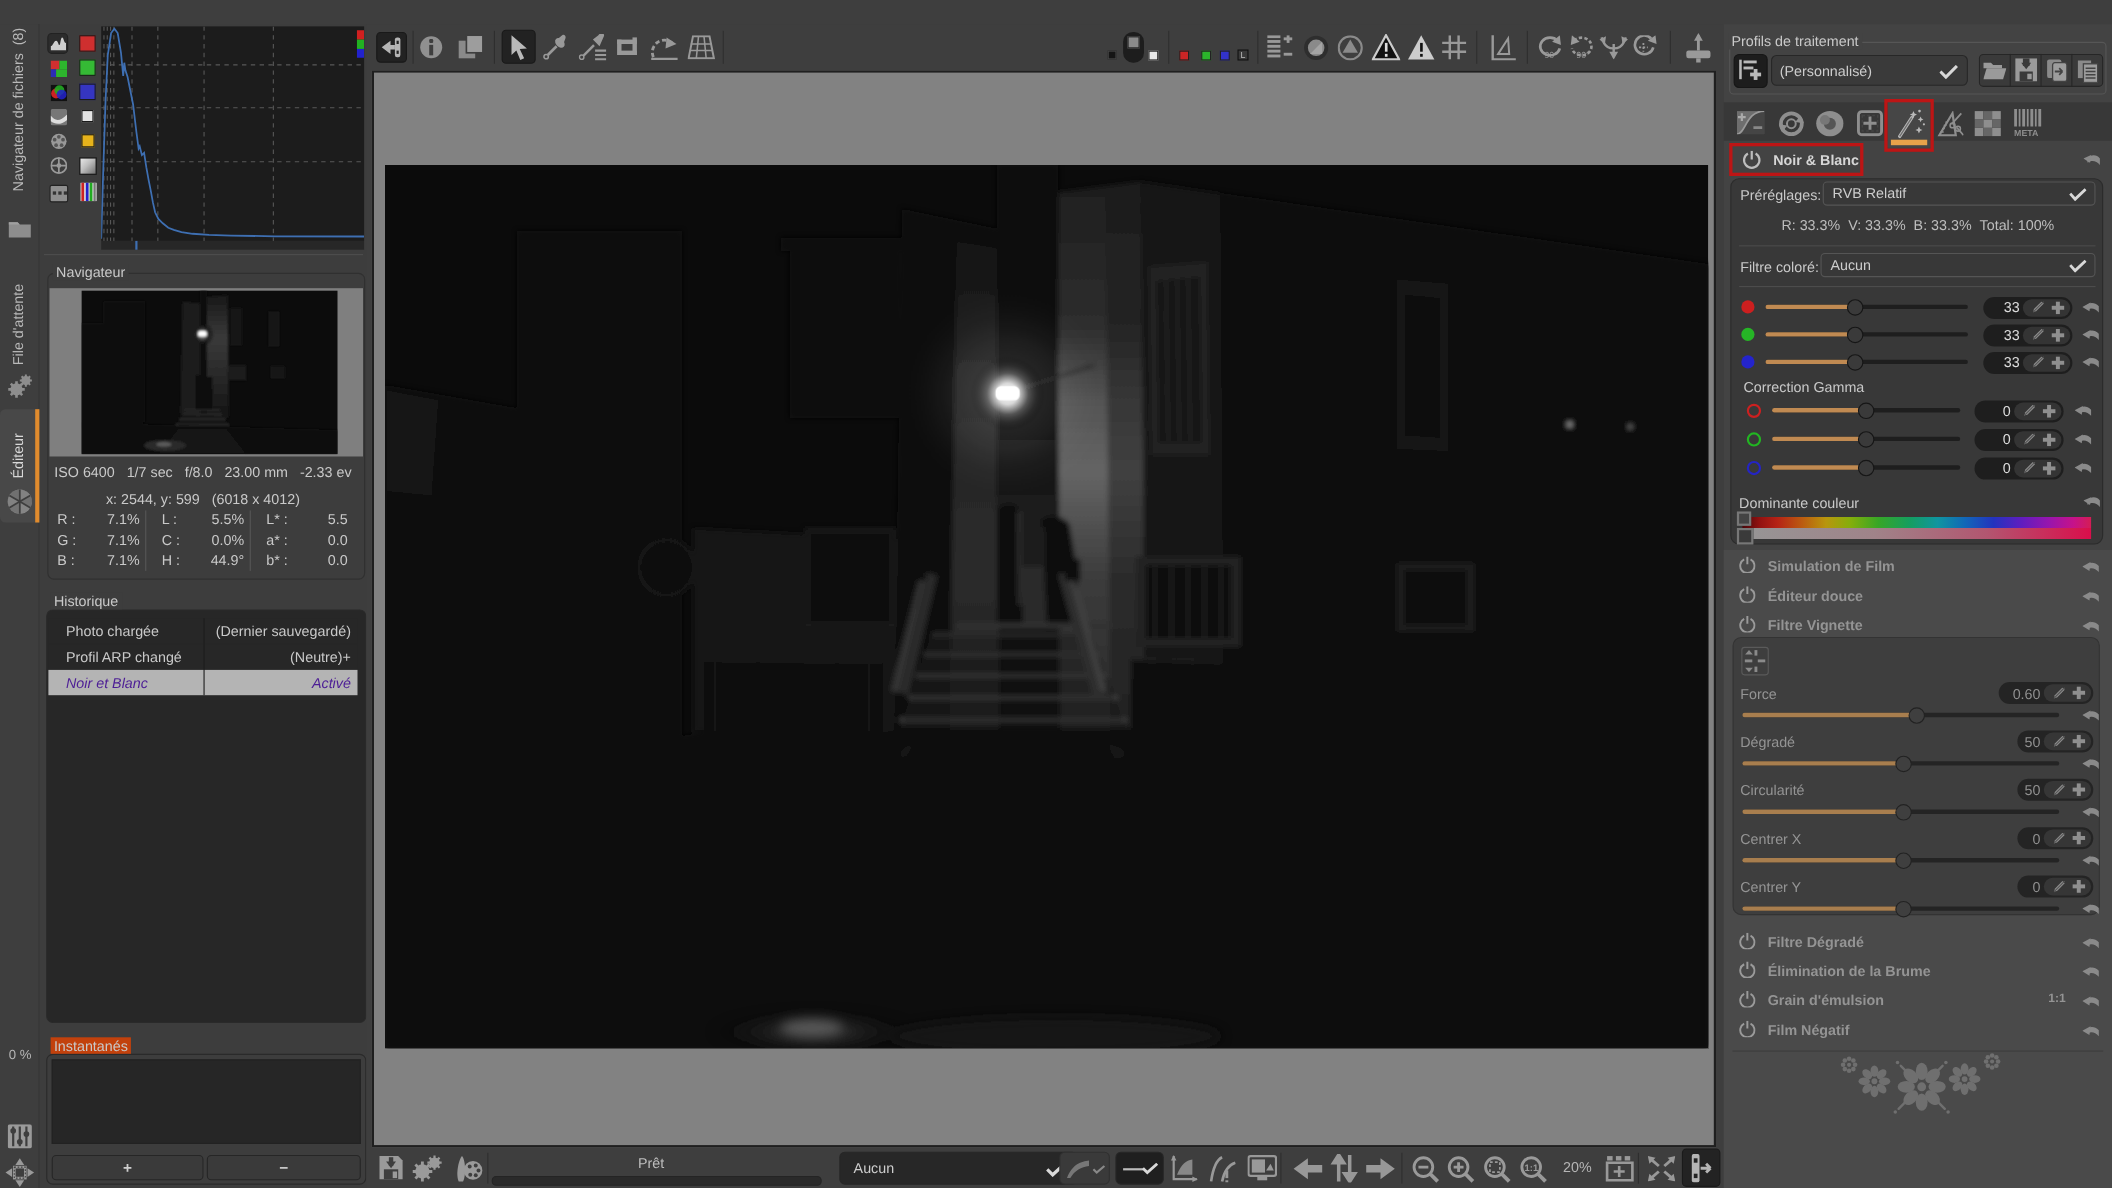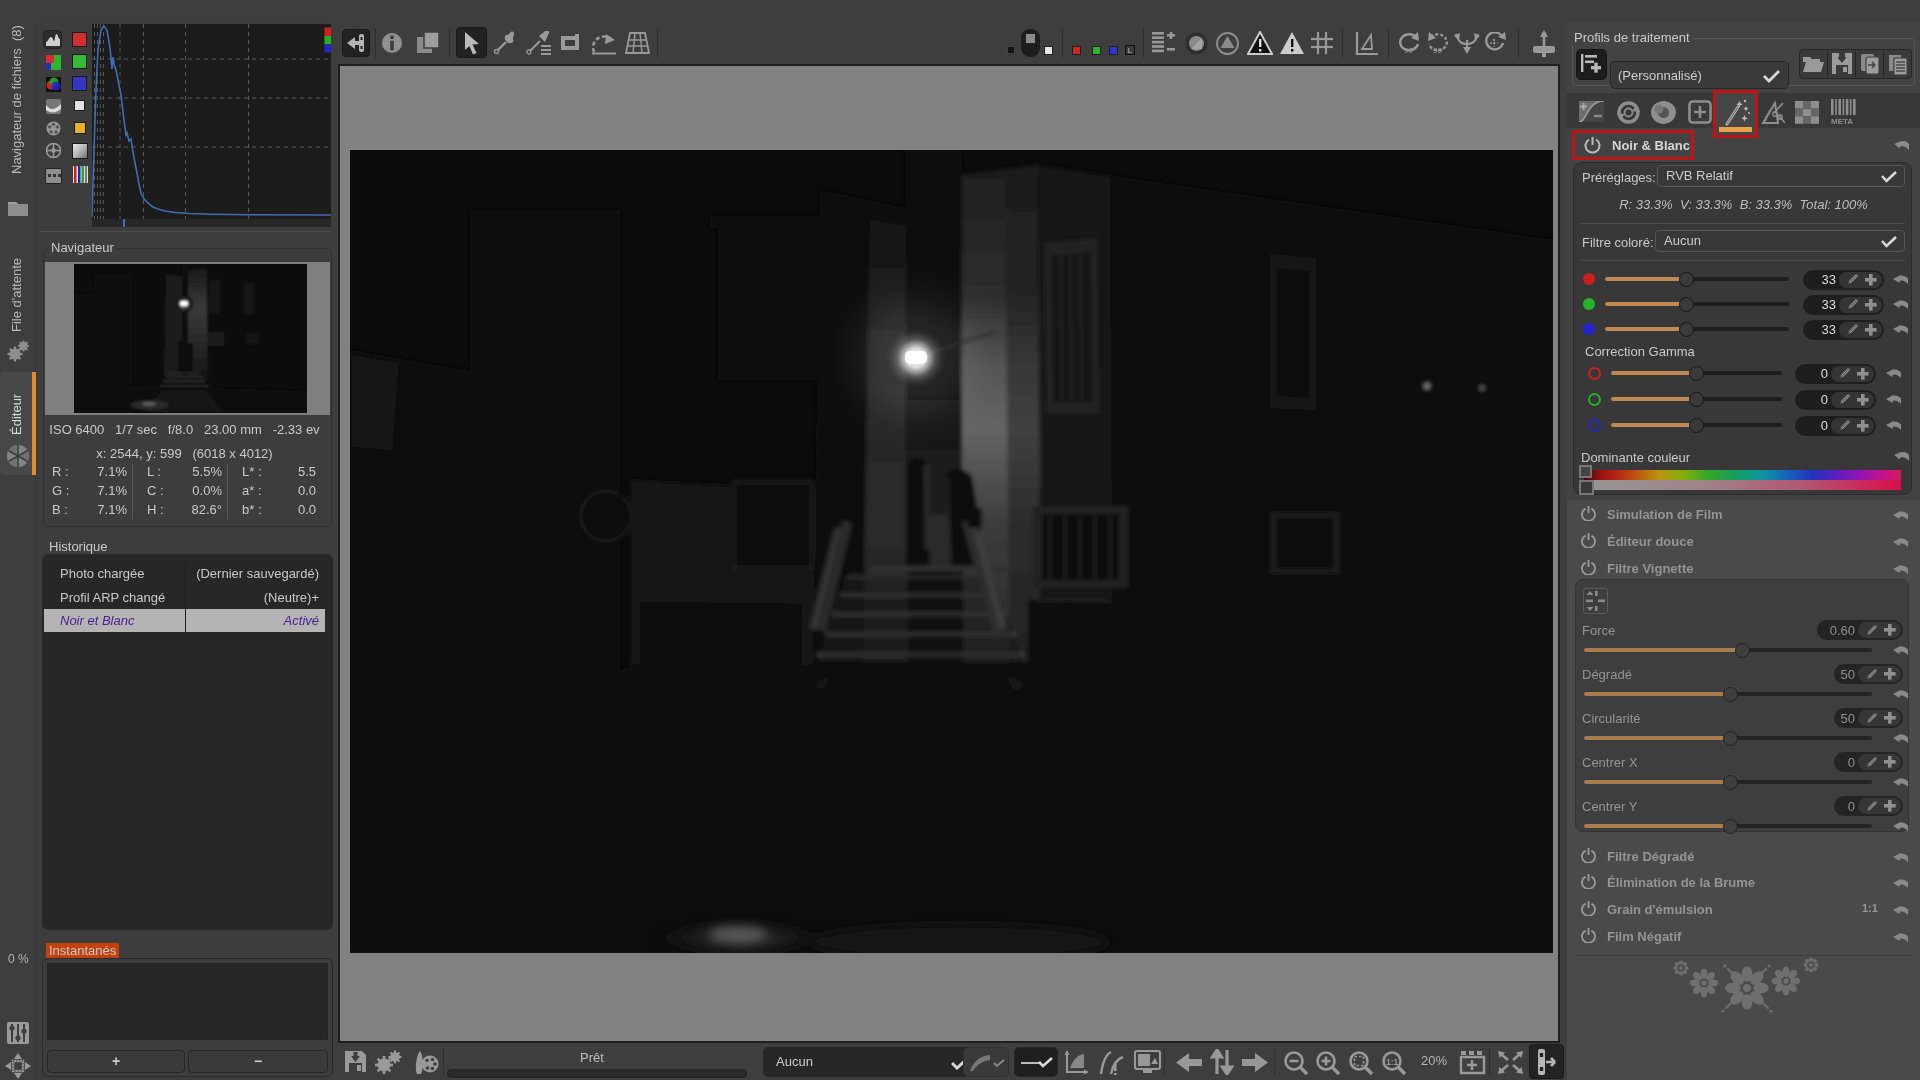--- a/index.html
+++ b/index.html
@@ -310,21 +310,21 @@
       <div class="t" style="left:55px; top:442px; width:36px; text-align:right;">7.1%</div>
     <div class="t" style="left:16px; top:461px;">G :</div>
       <div class="t" style="left:55px; top:461px; width:36px; text-align:right;">7.1%</div>
     <div class="t" style="left:16px; top:480px;">B :</div>
       <div class="t" style="left:55px; top:480px; width:36px; text-align:right;">7.1%</div>
     <div class="t" style="left:111px; top:442px;">L :</div>
       <div class="t" style="left:148px; top:442px; width:38px; text-align:right;">5.5%</div>
     <div class="t" style="left:111px; top:461px;">C :</div>
       <div class="t" style="left:148px; top:461px; width:38px; text-align:right;">0.0%</div>
     <div class="t" style="left:111px; top:480px;">H :</div>
-      <div class="t" style="left:148px; top:480px; width:38px; text-align:right;">82.6°</div>
+      <div class="t" style="left:148px; top:480px; width:38px; text-align:right;">44.9°</div>
     <div class="t" style="left:206px; top:442px;">L* :</div>
       <div class="t" style="left:244px; top:442px; width:36px; text-align:right;">5.5</div>
     <div class="t" style="left:206px; top:461px;">a* :</div>
       <div class="t" style="left:244px; top:461px; width:36px; text-align:right;">0.0</div>
     <div class="t" style="left:206px; top:480px;">b* :</div>
       <div class="t" style="left:244px; top:480px; width:36px; text-align:right;">0.0</div>
 
     <div class="t" style="left:10px; top:517px; background:#3d3d3d; padding:0 3px; z-index:5;">Historique</div>
     <div class="frame" style="left:6px; top:532px; width:291px; height:376px; border-color:#2a2a2a; background:#272727;"></div>
     <div class="hrow" style="top:540px;">
@@ -796,21 +796,21 @@
     <div class="abs" style="left:9px; top:27px; width:31px; height:31px; background:#1d1d1d; border:1px solid #161616; border-radius:5px;"></div>
     <svg class="abs" style="left:14px; top:32px;" width="21" height="21" viewBox="0 0 21 21">
       <g fill="#b9b9b9">
         <rect x="0" y="0" width="2.4" height="18"></rect>
         <rect x="4" y="1" width="12" height="2.6"></rect>
           <rect x="4" y="6.5" width="9" height="2.6"></rect>
         <rect x="10" y="12" width="10" height="3.4"></rect>
           <rect x="13.3" y="8.7" width="3.4" height="10"></rect>
       </g>
     </svg>
-    <div class="combo" style="left:43px; top:39px; width:179px; height:28px;">
+    <div class="combo" style="left:43px; top:28px; width:179px; height:28px;">
       <span style="position:absolute; left:7px; top:6px;">(Personnalisé)</span>
       <svg style="position:absolute; right:8px; top:8px;" width="17" height="13" viewBox="0 0 17 13">
         <path d="M1 6 L6 11 L16 1" fill="none" stroke="#d8d8d8" stroke-width="2.8"></path>
       </svg>
     </div>
     <div class="abs" style="left:232px; top:27px; width:113px; height:30px; background:#3a3a3a; border:1px solid #262626; border-radius:4px;"></div>
     <div class="abs" style="left:260px; top:27px; width:1px; height:30px; background:#262626;"></div>
     <div class="abs" style="left:288px; top:27px; width:1px; height:30px; background:#262626;"></div>
     <div class="abs" style="left:316px; top:27px; width:1px; height:30px; background:#262626;"></div>
     <svg class="abs" style="left:236px; top:33px;" width="21" height="18" viewBox="0 0 21 18">
@@ -931,21 +931,21 @@
     </svg>
 
     <div class="frame" style="left:6px; top:140px; width:339px; height:333px; background:#383838; border-color:#2b2b2b; border-radius:8px;"></div>
     <div class="t" style="left:15px; top:148px;">Préréglages:</div>
     <div class="combo" style="left:90px; top:143px; width:248px; height:22px; background:#383838; border-color:#555; border-radius:4px;">
       <span style="position:absolute; left:8px; top:2px;">RVB Relatif</span>
       <svg style="position:absolute; right:7px; top:5px;" width="16" height="12" viewBox="0 0 16 12">
         <path d="M1 5 L5.5 10 L15 1" fill="none" stroke="#d8d8d8" stroke-width="2.6"></path>
       </svg>
     </div>
-    <div class="t" style="left:0px; top:175px; width:353px; text-align:center; color:#bdbdbd;font-style:italic;">R: 33.3%&nbsp;&nbsp;V: 33.3%&nbsp;&nbsp;B: 33.3%&nbsp;&nbsp;Total: 100%</div>
+    <div class="t" style="left:0px; top:175px; width:353px; text-align:center; color:#bdbdbd;">R: 33.3%&nbsp;&nbsp;V: 33.3%&nbsp;&nbsp;B: 33.3%&nbsp;&nbsp;Total: 100%</div>
     <div class="abs" style="left:14px; top:201px; width:324px; height:1px; background:#4c4c4c;"></div>
     <div class="t" style="left:15px; top:213px;">Filtre coloré:</div>
     <div class="combo" style="left:88px; top:208px; width:250px; height:22px; background:#383838; border-color:#555; border-radius:4px;">
       <span style="position:absolute; left:8px; top:2px;">Aucun</span>
       <svg style="position:absolute; right:7px; top:5px;" width="16" height="12" viewBox="0 0 16 12">
         <path d="M1 5 L5.5 10 L15 1" fill="none" stroke="#d8d8d8" stroke-width="2.6"></path>
       </svg>
     </div>
     <div class="abs" style="left:14px; top:238px; width:324px; height:1px; background:#4c4c4c;"></div>
 

